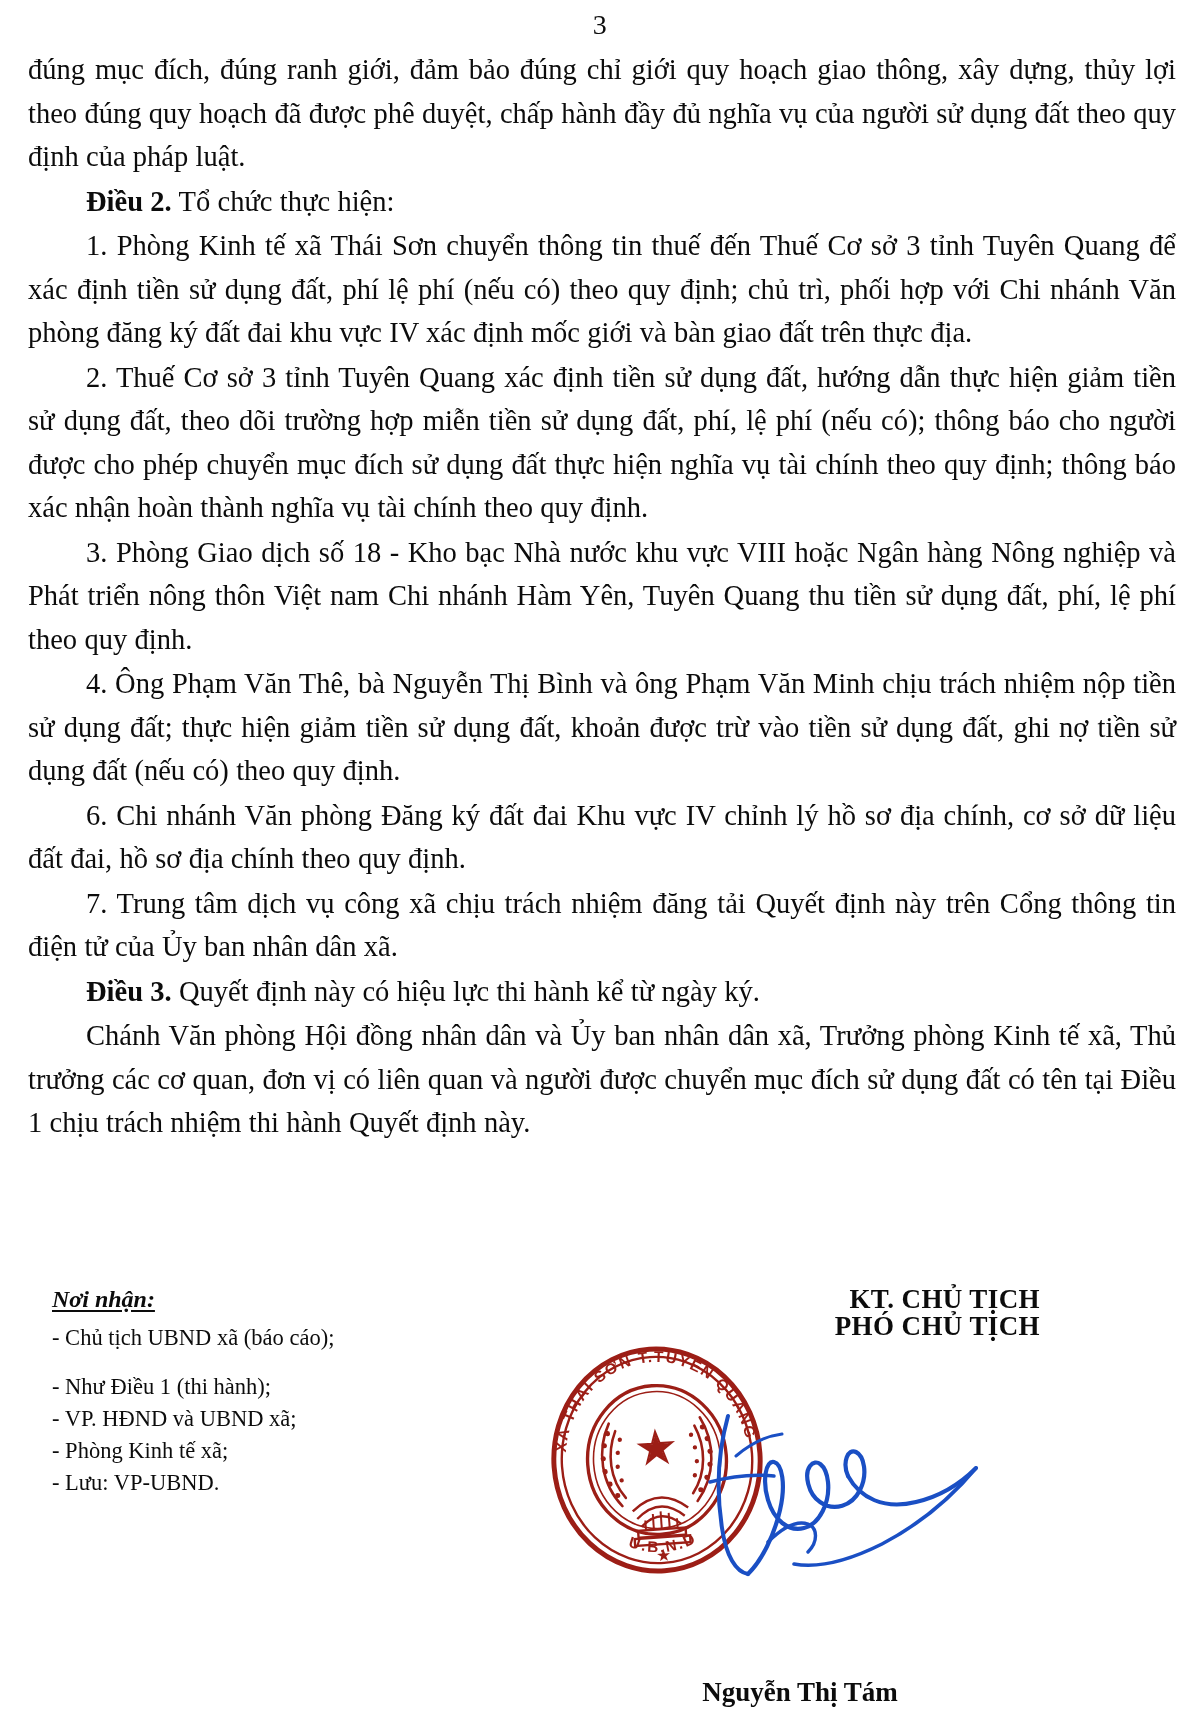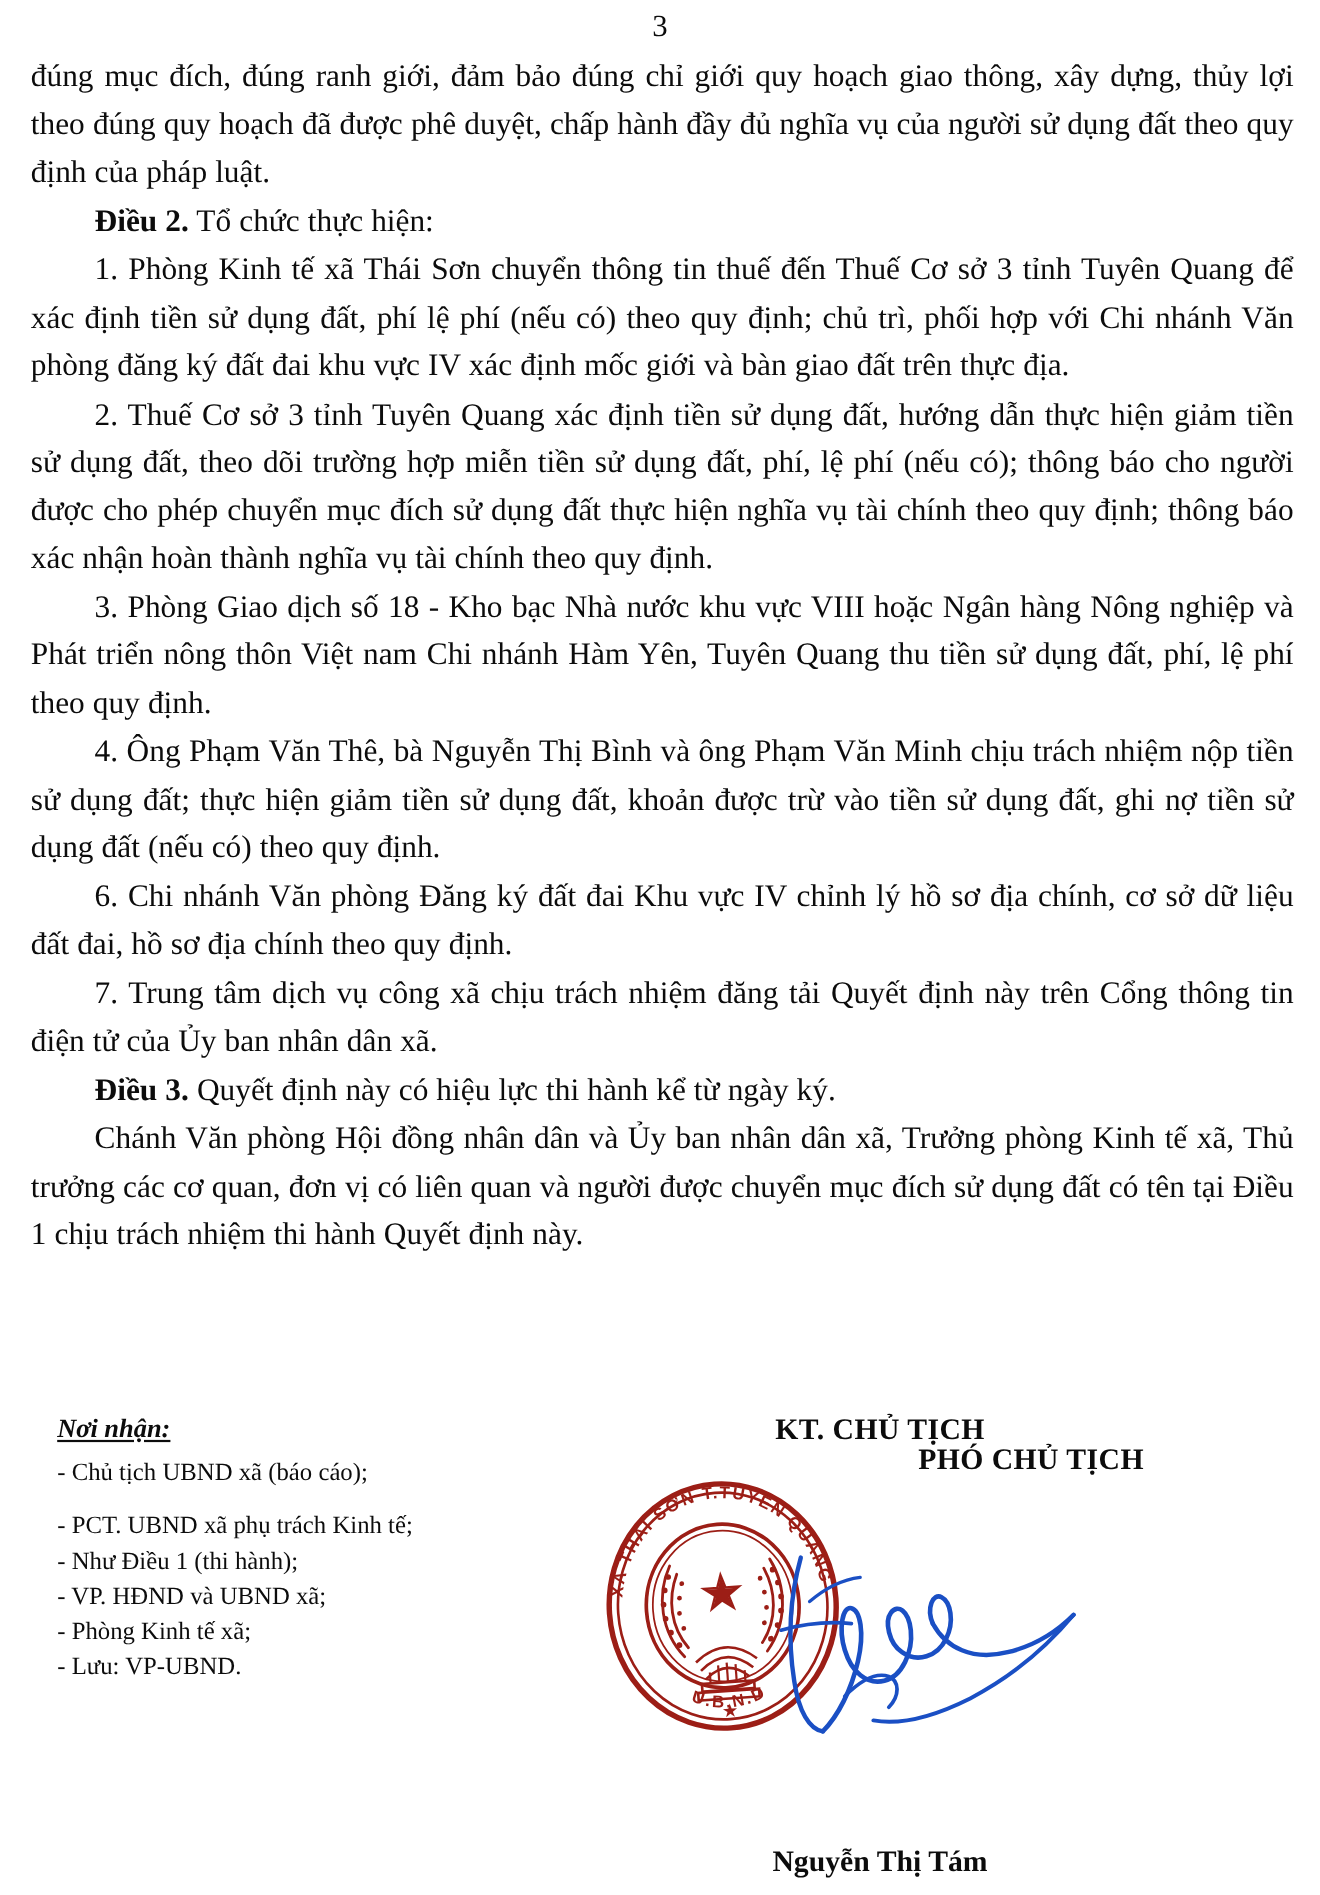--- a/index.html
+++ b/index.html
@@ -102,21 +102,21 @@
     left: 560px;
     top: 0;
     width: 600px;
     height: 443px;
   }
   .sig-title {
     position: absolute;
     left: 0;
     top: 3px;
     width: 480px;
-    text-align: center;
+    text-align: right;
     font-weight: bold;
     font-size: 27px;
     line-height: 33px;
     letter-spacing: 0.4px;
     z-index: 4;
   }
   .sig-subtitle {
     position: absolute;
     left: 0;
     top: 30px;
@@ -214,21 +214,20 @@
     </p>
 
   </div>
 
   <div class="footer">
 
     <div class="recipients">
       <div class="recipients-title">Nơi nhận:</div>
       <ul>
         <li class="gap-after">- Chủ tịch UBND xã (báo cáo);</li>
-        <li>- PCT. UBND xã phụ trách Kinh tế;</li>
         <li>- Như Điều 1 (thi hành);</li>
         <li>- VP. HĐND và UBND xã;</li>
         <li>- Phòng Kinh tế xã;</li>
         <li>- Lưu: VP-UBND.</li>
       </ul>
     </div>
 
     <div class="signature">
 
       <div class="sig-title">KT. CHỦ TỊCH</div>

